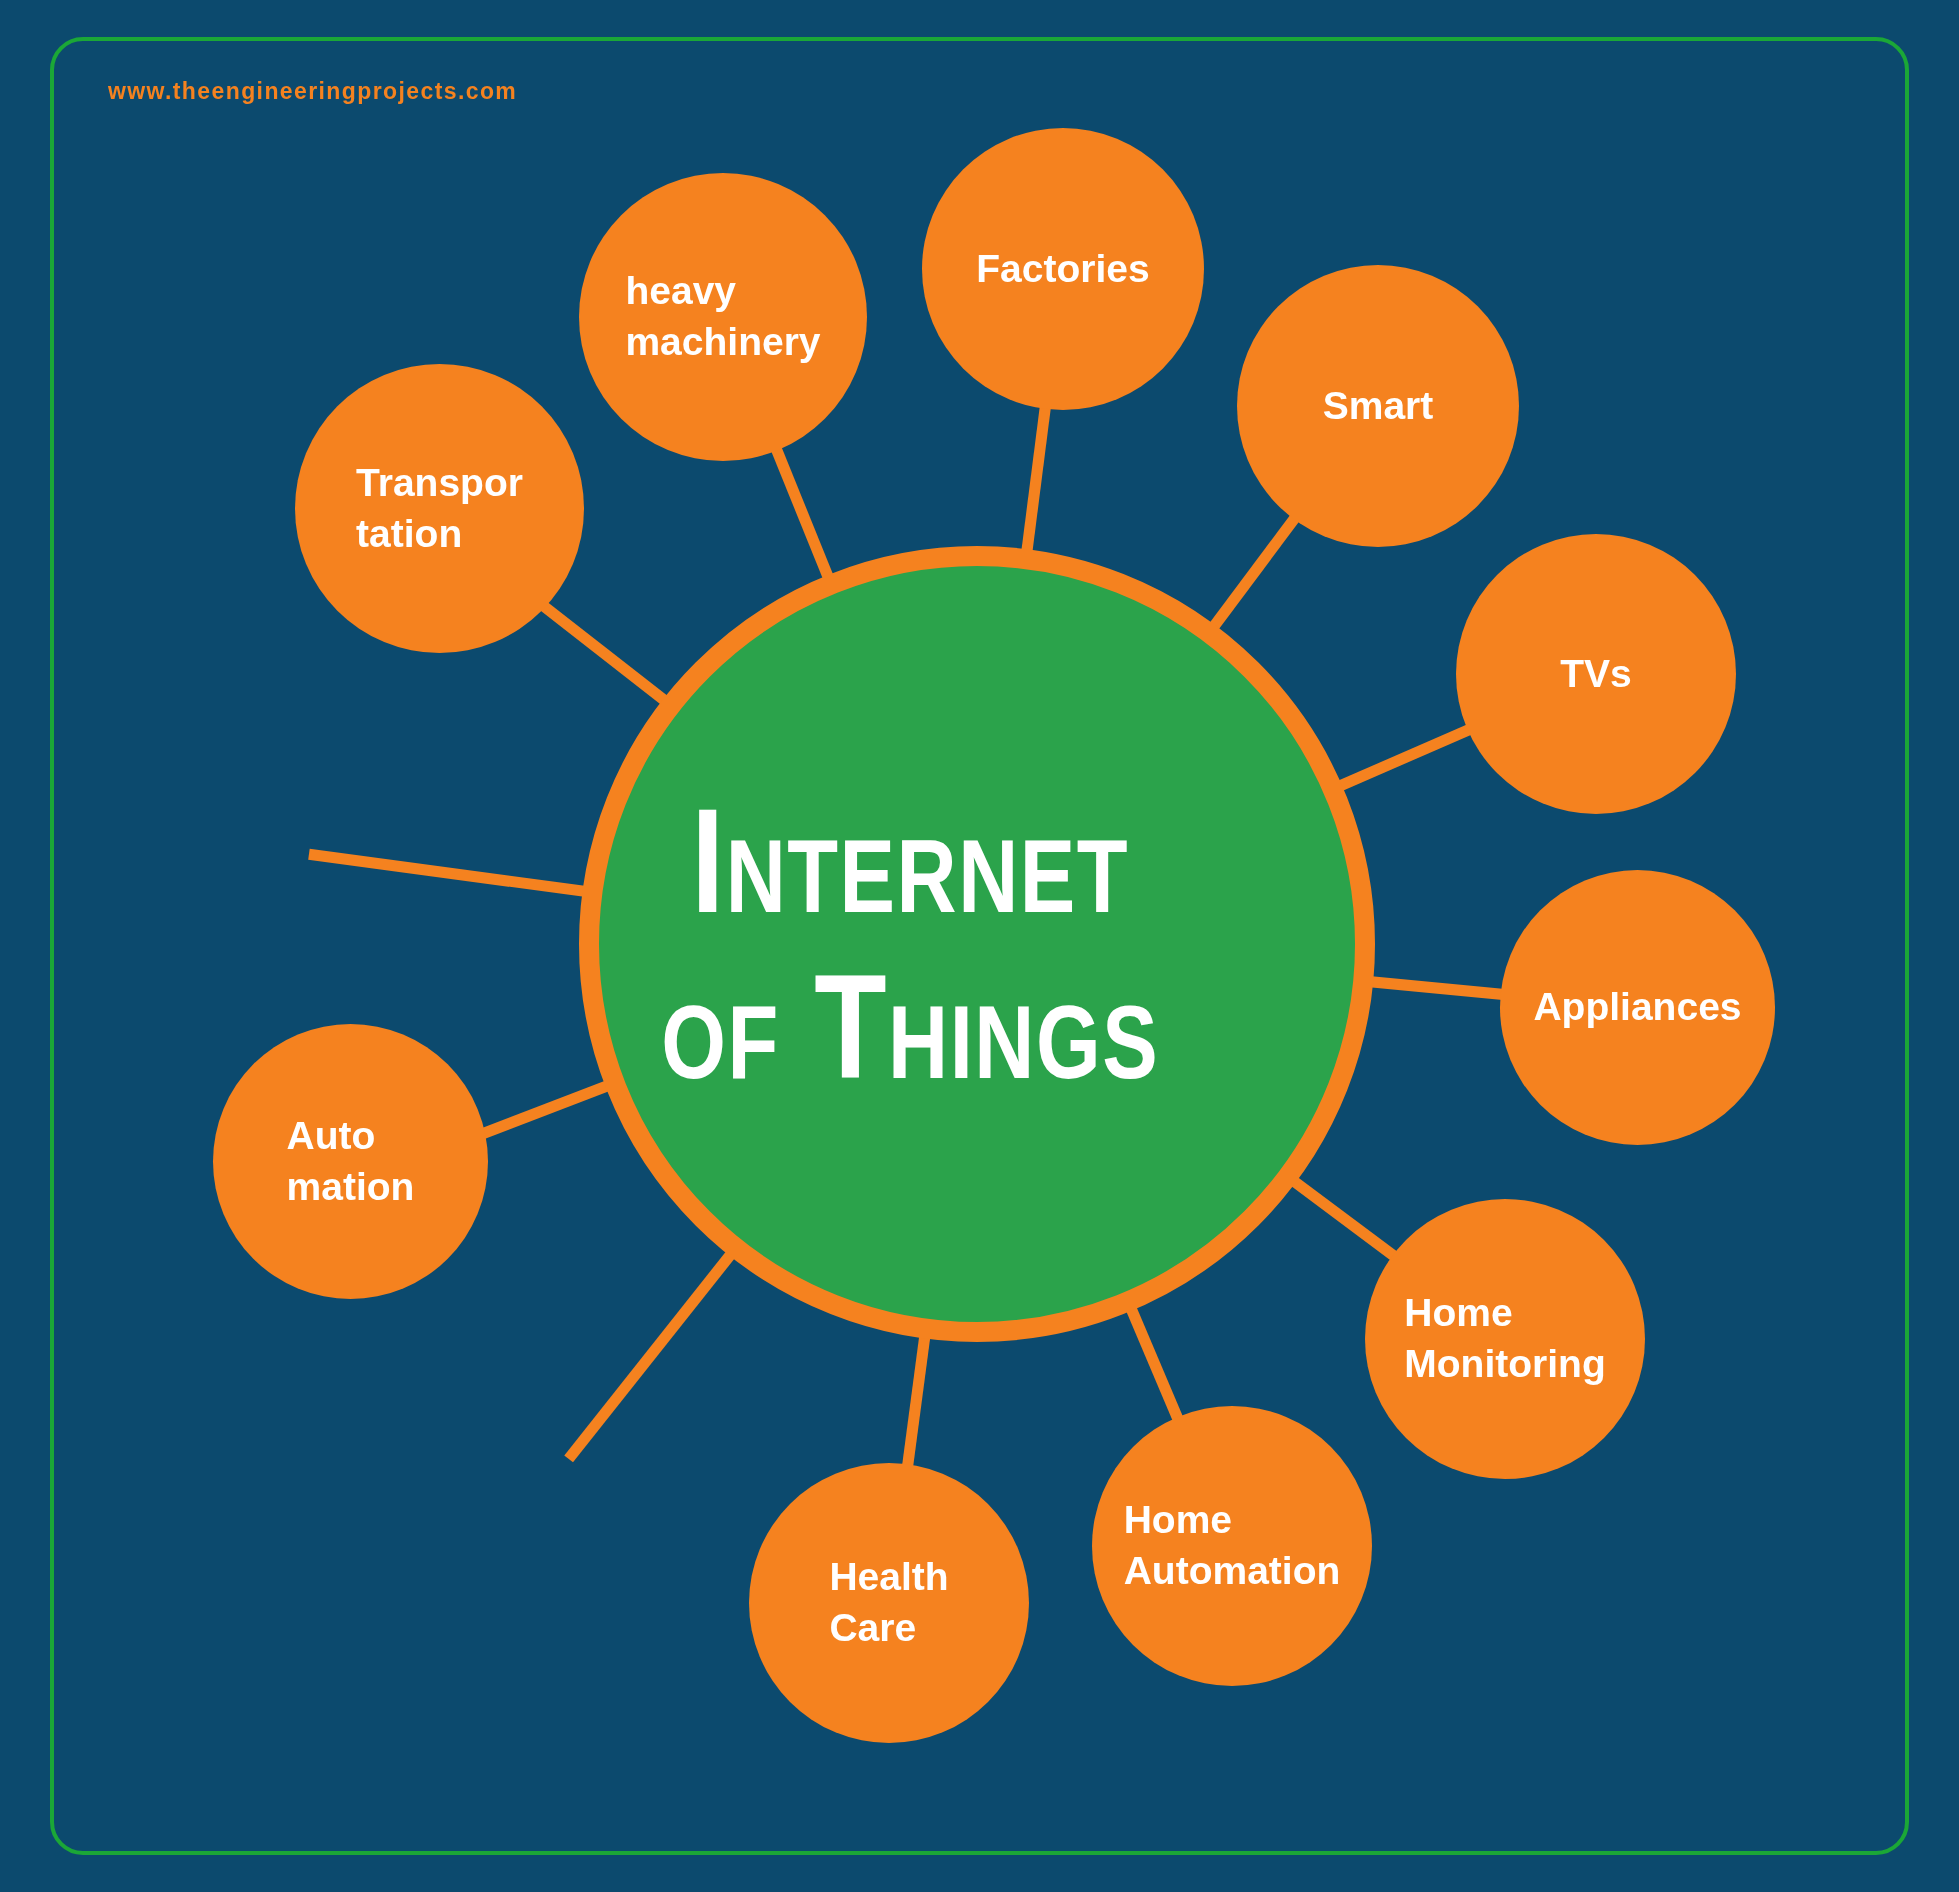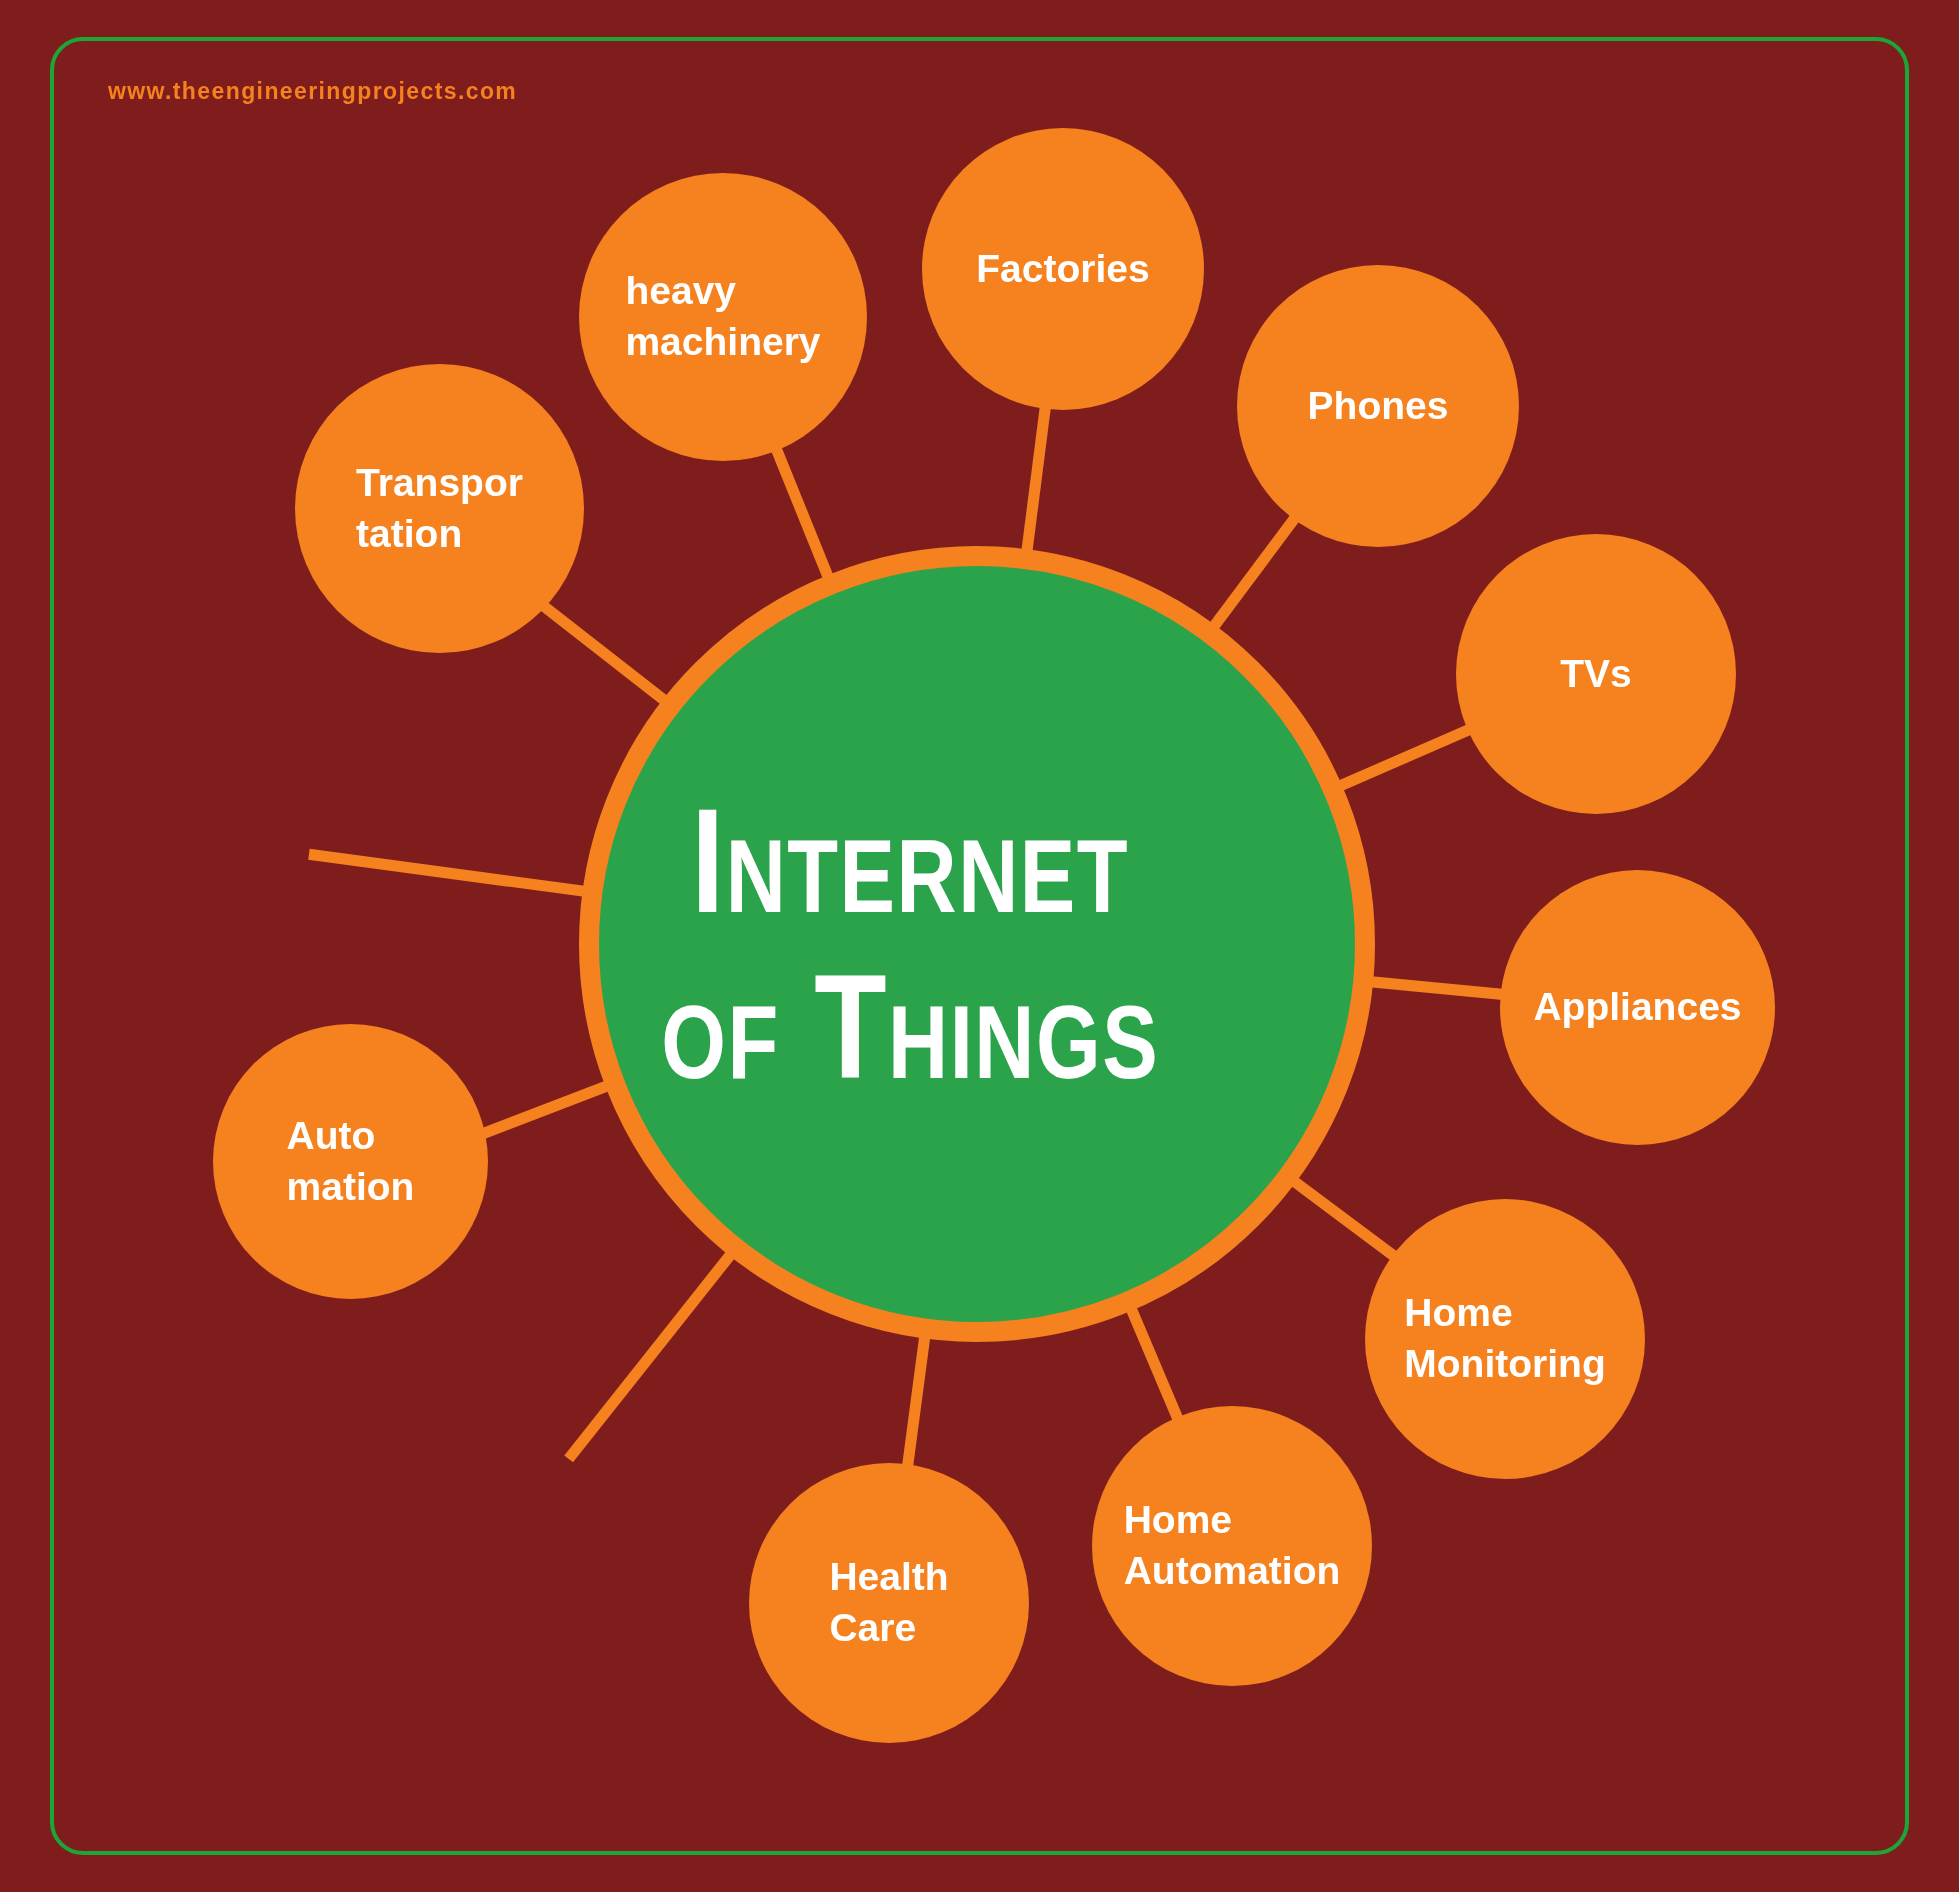--- a/index.html
+++ b/index.html
@@ -10,21 +10,21 @@
   }
   * { margin: 0; padding: 0; box-sizing: border-box; }
   body {
     background: #FFFFFF;
     font-family: "Liberation Sans", sans-serif;
   }
   .canvas {
     position: relative;
     width: 1959px;
     height: 1892px;
-    background: #7f1d1d;
+    background: #0c4a6e;
     overflow: hidden;
   }
   .frame {
     position: absolute;
     left: 50px;
     top: 37px;
     width: 1859px;
     height: 1818px;
     border: 4.6px solid var(--frame_green, #1BA737);
     border-radius: 33px;
@@ -117,21 +117,21 @@
   <div class="node" style="left:579px;  top:173px;  width:288px; height:288px;">
     <div class="node-label">heavy
 machinery</div>
   </div>
 
   <div class="node" style="left:922px;  top:128px;  width:282px; height:282px;">
     <div class="node-label">Factories</div>
   </div>
 
   <div class="node" style="left:1237px; top:265px;  width:282px; height:282px;">
-    <div class="node-label">Phones</div>
+    <div class="node-label">Smart</div>
   </div>
 
   <div class="node" style="left:1456px; top:534px;  width:280px; height:280px;">
     <div class="node-label">TVs</div>
   </div>
 
   <div class="node" style="left:1500px; top:870px;  width:275px; height:275px;">
     <div class="node-label">Appliances</div>
   </div>
 

